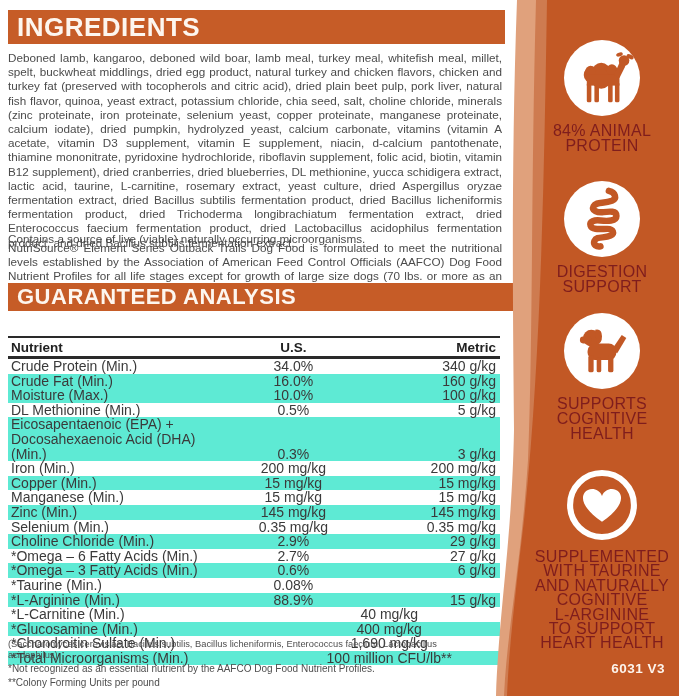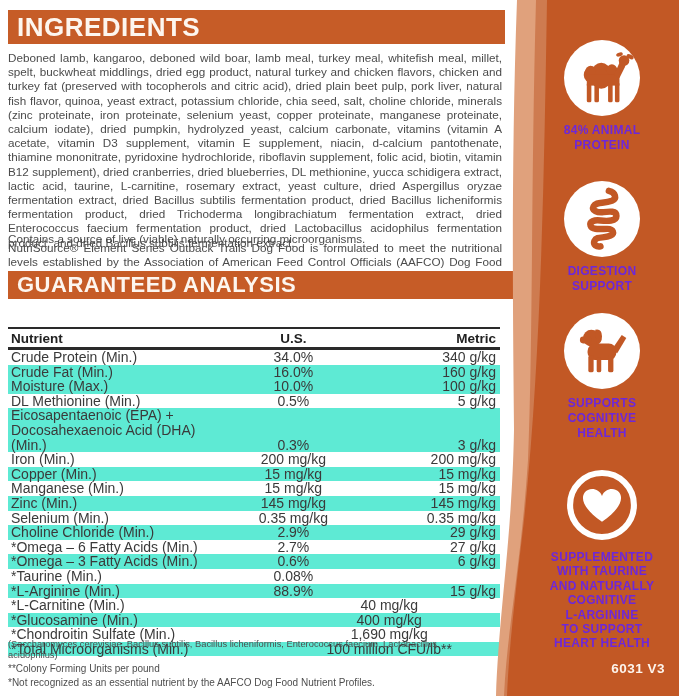--- a/index.html
+++ b/index.html
@@ -10,36 +10,36 @@
   
   .section-bar{
     position:absolute;left:8px;background:#c65c27;color:#ffffff;
     display:flex;align-items:center;
   }
   .section-bar h1{
     margin:0;padding:0 0 0 9px;font-weight:bold;letter-spacing:0.5px;color:#fdf6ef;
   }
   .ingredients-bar{top:10px;width:497px;height:34px;}
   .ingredients-bar h1{font-size:26px;line-height:34px;}
-  .ga-bar{top:271px;width:556px;height:28px;}
+  .ga-bar{top:283px;width:556px;height:28px;}
   .ga-bar h1{font-size:22px;line-height:28px;}
 
   .ing-body{
     position:absolute;left:8px;top:51px;width:494px;margin:0;
     font-size:11.7px;line-height:14.2px;color:#4b4b4b;text-align:justify;
   }
   .ing-note{
     position:absolute;left:8px;width:494px;margin:0;
     font-size:11.7px;line-height:14.2px;color:#4b4b4b;
   }
   .note-contains{top:232px;}
   .note-aafco{top:241px;text-align:justify;}
 
   
-  .ga-table{position:absolute;left:8px;top:327px;width:492px;color:#3a3a3a;}
+  .ga-table{position:absolute;left:8px;top:336px;width:492px;color:#3a3a3a;}
   .ga-head{
     display:flex;align-items:center;font-weight:bold;font-size:13.5px;color:#222;
     border-top:2px solid #2a2a2a;border-bottom:3px solid #2a2a2a;height:18px;
   }
   .ga-row{display:flex;align-items:flex-end;font-size:14px;line-height:14.6px;}
   .ga-row.shaded{background:#5eead4;}
   .c-name,.ga-name{width:44%;padding-left:3px;box-sizing:border-box;white-space:pre-line;}
   .c-us,.ga-us{width:28%;text-align:center;}
   .c-metric,.ga-metric{width:28%;text-align:right;padding-right:4px;box-sizing:border-box;}
   .ga-span{width:56%;text-align:center;padding-left:54px;box-sizing:border-box;}
@@ -49,22 +49,22 @@
   .fn-small{font-size:9.3px;}
 
   
   .sidebar{position:absolute;top:0;right:0;width:199px;height:696px;}
   .sidebar-bg{position:absolute;left:0;top:0;}
   .feature{
     position:absolute;left:44px;width:156px;text-align:center;color:#ffffff;
   }
   .feature .icon{display:block;margin:0 auto;}
   .feature .label{
-    margin-top:7px;font-weight:bold;font-size:12px;line-height:15px;
-    letter-spacing:0.3px;white-space:pre-line;color:#6d28d9;
+    margin-top:7px;font-weight:normal;font-size:16px;line-height:15px;
+    letter-spacing:0.3px;white-space:pre-line;color:#7f1d1d;
   }
   .feature-heart .label{line-height:14.4px;}
   .version{
     position:absolute;right:14px;top:661px;color:#fdf4ec;
     font-weight:bold;font-size:13.5px;letter-spacing:0.5px;
   }
 </style>
 </head>
 <body>
 
@@ -177,22 +177,22 @@
         </div>
         <div class="ga-row shaded">
           <div class="ga-name">*Total Microorganisms (Min.)</div>
           <div class="ga-span">100 million CFU/lb**</div>
         </div>
       </div>
   </div>
 
   <div class="footnotes">
     <p class="fn fn-small">(Saccharomyces cerevisiae, Bacillus subtilis, Bacillus licheniformis, Enterococcus faecium, Lactobacillus acidophilus)</p>
+    <p class="fn">*Not recognized as an essential nutrient by the AAFCO Dog Food Nutrient Profiles.</p>
     <p class="fn">**Colony Forming Units per pound</p>
-    <p class="fn">*Not recognized as an essential nutrient by the AAFCO Dog Food Nutrient Profiles.</p>
   </div>
 
   <aside class="sidebar">
     <svg class="sidebar-bg" width="199" height="696" viewBox="480 0 199 696">
       <path d="M517,0 C511,160 513,320 514,430 C512,540 499,610 496,696 L679,696 L679,0 Z" fill="#e0a17c"></path>
       <path d="M536,0 C531,180 533,340 528,460 C521,565 507,630 504,696 L679,696 L679,0 Z" fill="#ce7b50"></path>
       <path d="M547,0 C544,180 541,360 524,520 C517,580 509,645 507,696 L679,696 L679,0 Z" fill="#c25825"></path>
     </svg>
 
     <div class="feature" style="top:40px">

